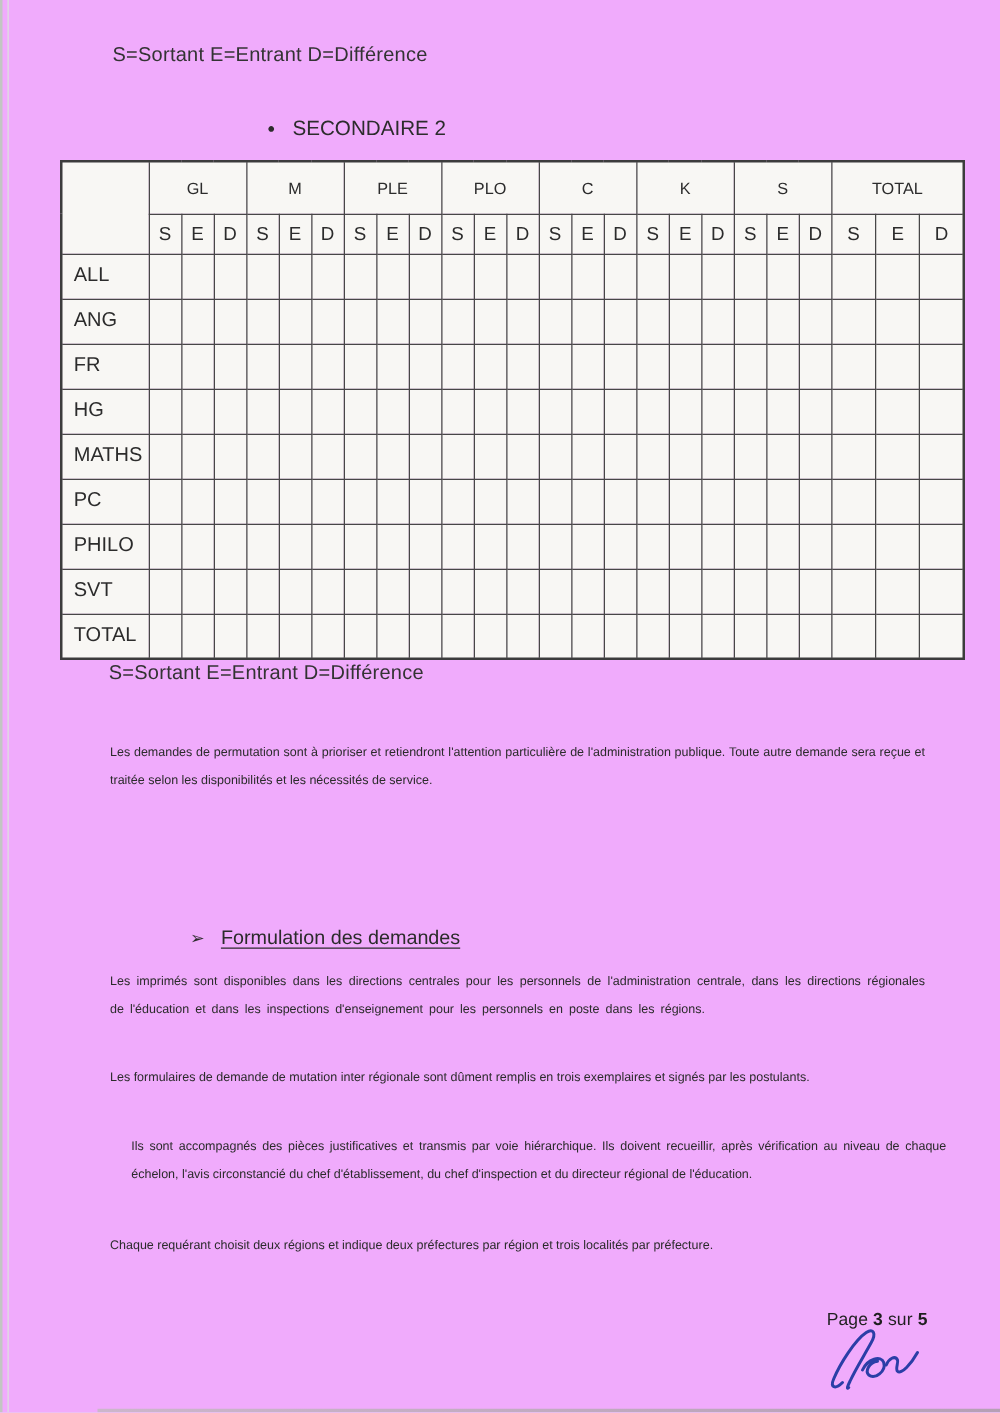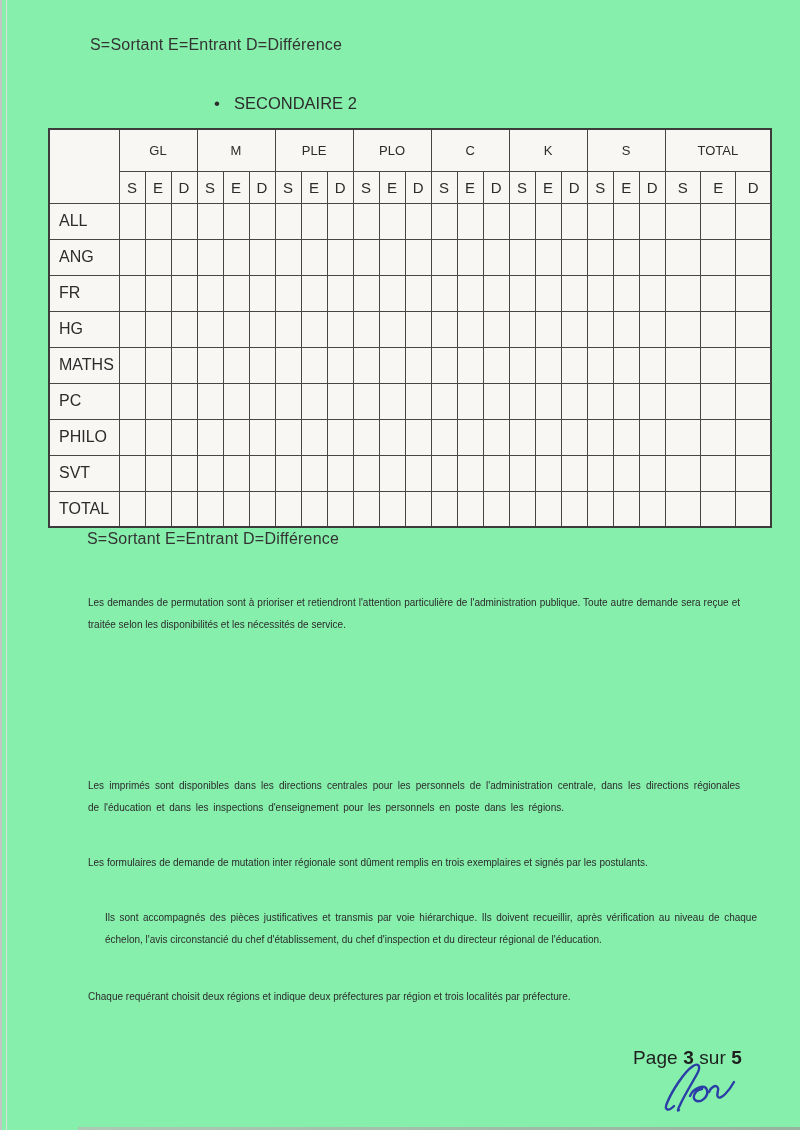--- a/index.html
+++ b/index.html
@@ -5,21 +5,21 @@
   * { margin: 0; padding: 0; box-sizing: border-box; }
   html, body { width: 800px; height: 1130px; }
   body {
     font-family: "Liberation Sans", sans-serif;
     background: #e8e7e4;
   }
   .page {
     position: relative;
     width: 800px;
     height: 1130px;
-    background: #86efac;
+    background: #f0abfc;
     overflow: hidden;
     color: #2e2e2e;
   }
   
   .scan-edge-left-outer {
     position: absolute; left: 0; top: 0; bottom: 0; width: 2px;
     background: #c2c6c2;
   }
   .scan-edge-left-inner {
     position: absolute; left: 6px; top: 0; bottom: 0; width: 1px;
@@ -88,21 +88,21 @@
   .sub-heading .arrow {
     display: inline-block; margin-left: 64px; margin-right: 13px;
     font-size: 14px;
   }
   .sub-heading .h-text {
     text-decoration: underline; text-underline-offset: 3px;
   }
   
   .page-footer {
     position: absolute; left: 542px; top: 1047px; width: 200px;
-    text-align: right; font-size: 19px; color: #1f1f1f;
+    text-align: right; font-size: 14px; color: #1f1f1f;
     letter-spacing: .1px;
   }
   .page-footer b { font-weight: bold; }
   .signature {
     position: absolute; left: 660px; top: 1060px;
   }
 </style>
 </head>
 <body>
 
@@ -429,20 +429,23 @@
           <td></td>
           <td></td>
         </tr>
       </tbody>
   </table>
 
   <div class="legend-bottom">S=Sortant E=Entrant D=Différence</div>
 
   <p class="para p1">Les demandes de permutation sont à prioriser et retiendront l'attention particulière de l'administration publique. Toute autre demande sera reçue et traitée selon les disponibilités et les nécessités de service.</p>
 
+  <div class="sub-heading">
+    <span class="arrow">➢</span><span class="h-text">Formulation des demandes</span>
+  </div>
 
   <p class="para p4">Les formulaires de demande de mutation inter régionale sont dûment remplis en trois exemplaires et signés par les postulants.</p>
   <p class="para p3">Les imprimés sont disponibles dans les directions centrales pour les personnels de l'administration centrale, dans les directions régionales de l'éducation et dans les inspections d'enseignement pour les personnels en poste dans les régions.</p>
   <p class="para p5">Ils sont accompagnés des pièces justificatives et transmis par voie hiérarchique. Ils doivent recueillir, après vérification au niveau de chaque échelon, l'avis circonstancié du chef d'établissement, du chef d'inspection et du directeur régional de l'éducation.</p>
   <p class="para p6">Chaque requérant choisit deux régions et indique deux préfectures par région et trois localités par préfecture.</p>
 
   <div class="page-footer">
     <span>Page</span>
     <b>3</b>
     <span>sur</span>

